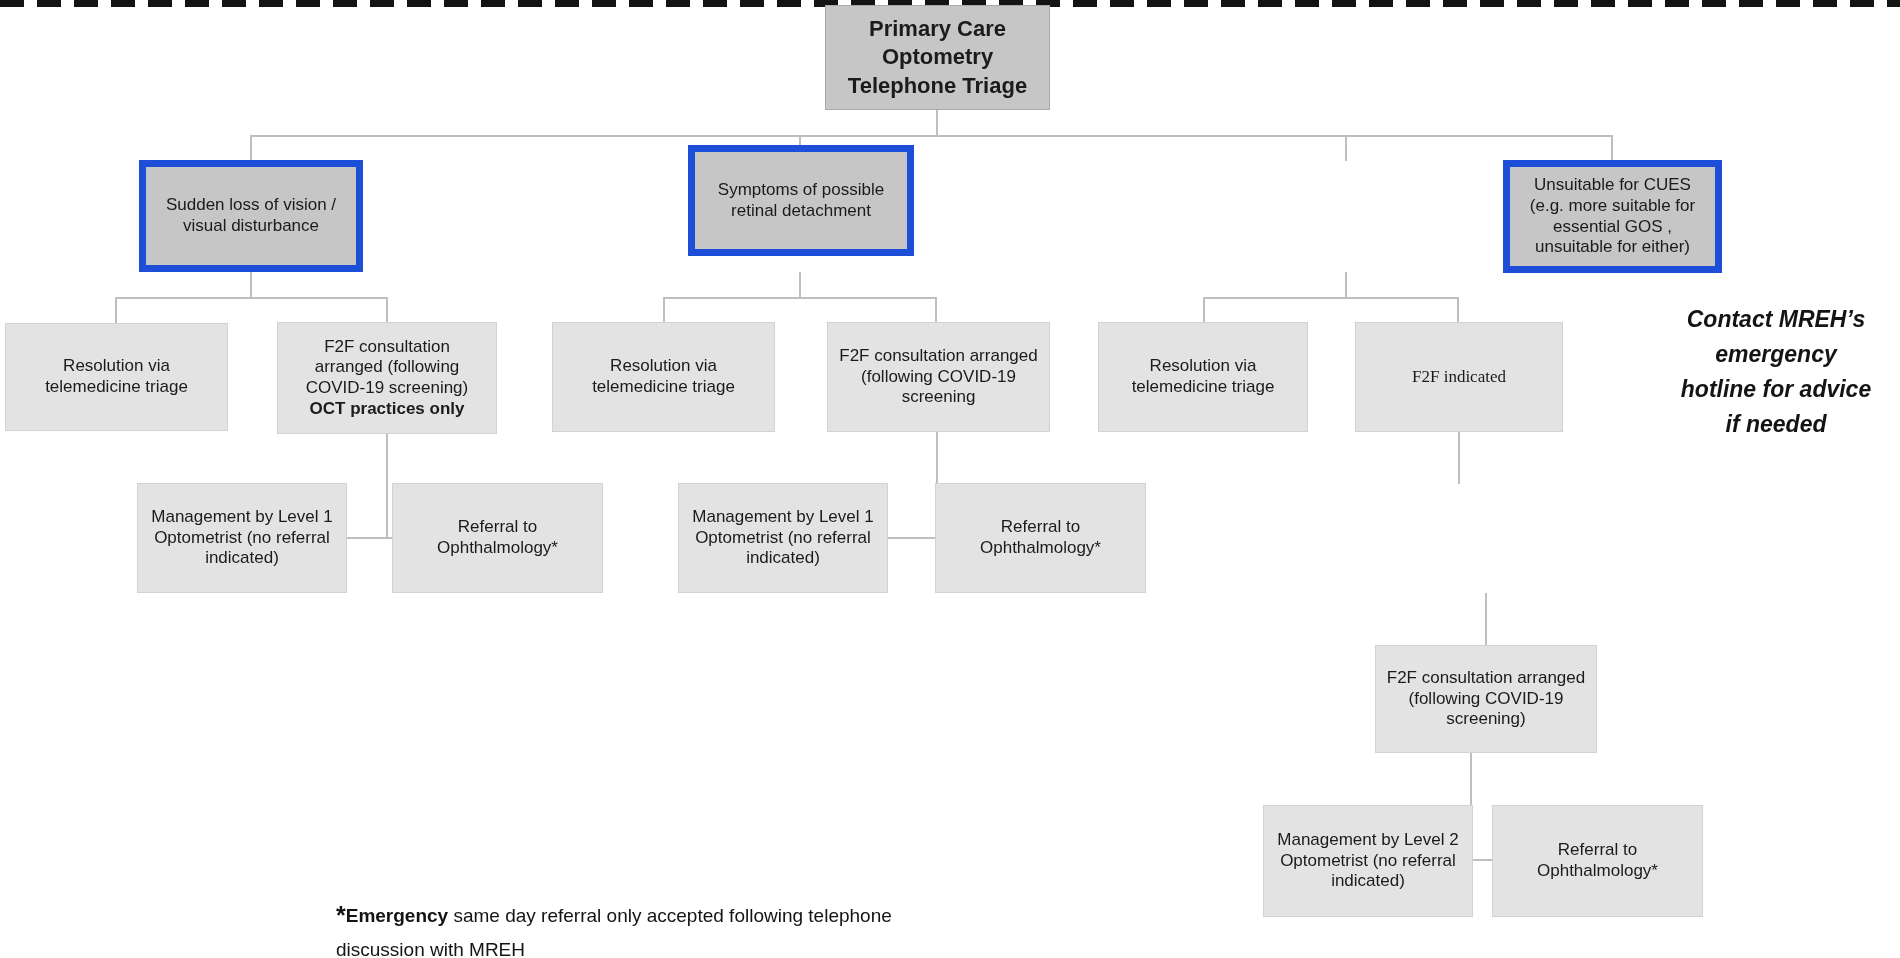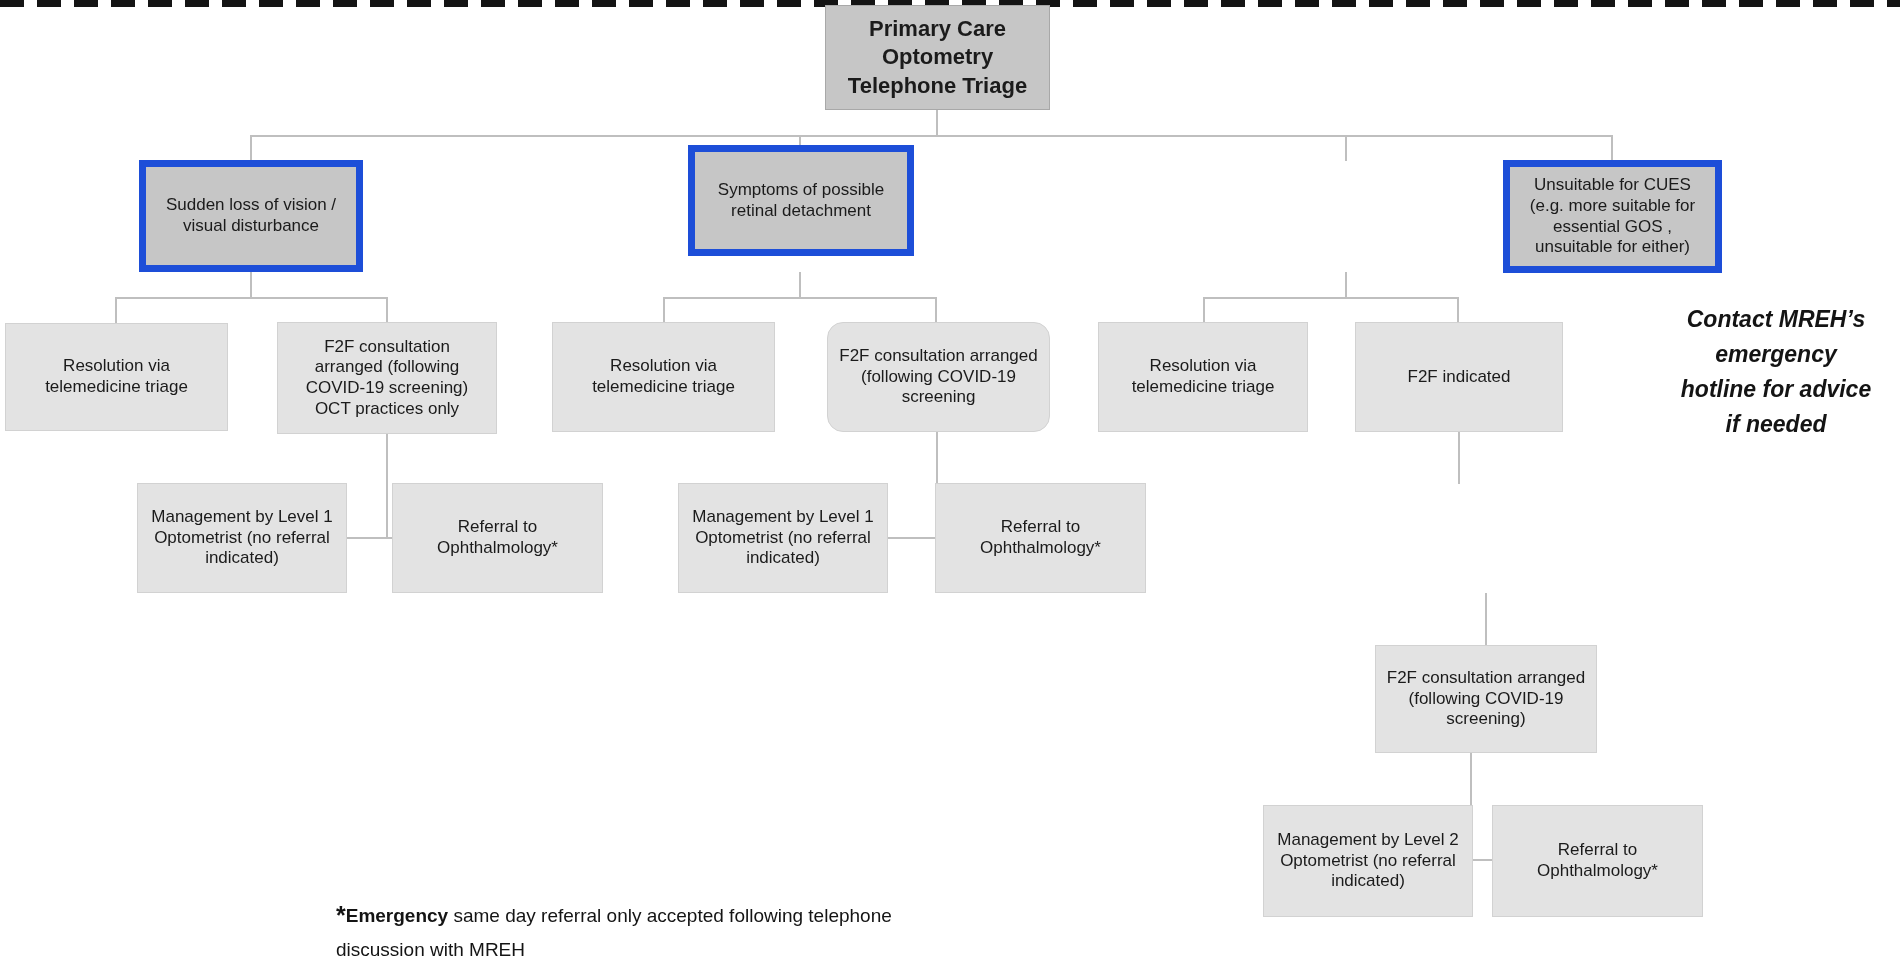--- a/index.html
+++ b/index.html
@@ -38,21 +38,21 @@
     padding: 0 10px;
   }
   .title-box {
     background: #c6c6c6;
     border: 1px solid #a8a8a8;
     font-weight: bold;
     font-size: 22px;
     line-height: 1.28;
     padding: 0 8px;
   }
-  .bold-line { font-weight: normal; display: block; }
+  .bold-line { font-weight: bold; display: block; }
   .line { position: absolute; background: #bfbfbf; }
   .hline { height: 2px; }
   .vline { width: 2px; }
   .dashline {
     position: absolute;
     left: 0; top: 284; width: 1900px; height: 7px;
     background: repeating-linear-gradient(to right, #141414 0px, #141414 24px, transparent 24px, transparent 37px);
   }
   .side-note {
     position: absolute;
@@ -142,34 +142,34 @@
   <div class="box light" style="left:137px; top:483px; width:210px; height:110px;">
     <div class="inner">Management by Level 1 Optometrist (no referral indicated)</div>
   </div>
   <div class="box light" style="left:392px; top:483px; width:211px; height:110px;">
     <div class="inner">Referral to Ophthalmology*</div>
   </div>
 
   <div class="box light" style="left:552px; top:322px; width:223px; height:110px;">
     <div class="inner">Resolution via telemedicine triage</div>
   </div>
-  <div class="box light" style="left:827px; top:322px; width:223px; height:110px;border-radius:16px;">
+  <div class="box light" style="left:827px; top:322px; width:223px; height:110px;">
     <div class="inner">F2F consultation arranged (following COVID-19 screening</div>
   </div>
   <div class="box light" style="left:678px; top:483px; width:210px; height:110px;">
     <div class="inner">Management by Level 1 Optometrist (no referral indicated)</div>
   </div>
   <div class="box light" style="left:935px; top:483px; width:211px; height:110px;">
     <div class="inner">Referral to Ophthalmology*</div>
   </div>
 
   <div class="box light" style="left:1098px; top:322px; width:210px; height:110px;">
     <div class="inner">Resolution via telemedicine triage</div>
   </div>
-  <div class="box light" style="left:1355px; top:322px; width:208px; height:110px;">
+  <div class="box light" style="left:1355px; top:322px; width:208px; height:110px;font-family:Liberation Serif, serif;">
     <div class="inner">F2F indicated</div>
   </div>
   <div class="box light" style="left:1375px; top:645px; width:222px; height:108px;">
     <div class="inner">F2F consultation arranged (following COVID-19 screening)</div>
   </div>
   <div class="box light" style="left:1263px; top:805px; width:210px; height:112px;">
     <div class="inner">Management by Level 2 Optometrist (no referral indicated)</div>
   </div>
   <div class="box light" style="left:1492px; top:805px; width:211px; height:112px;">
     <div class="inner">Referral to Ophthalmology*</div>

